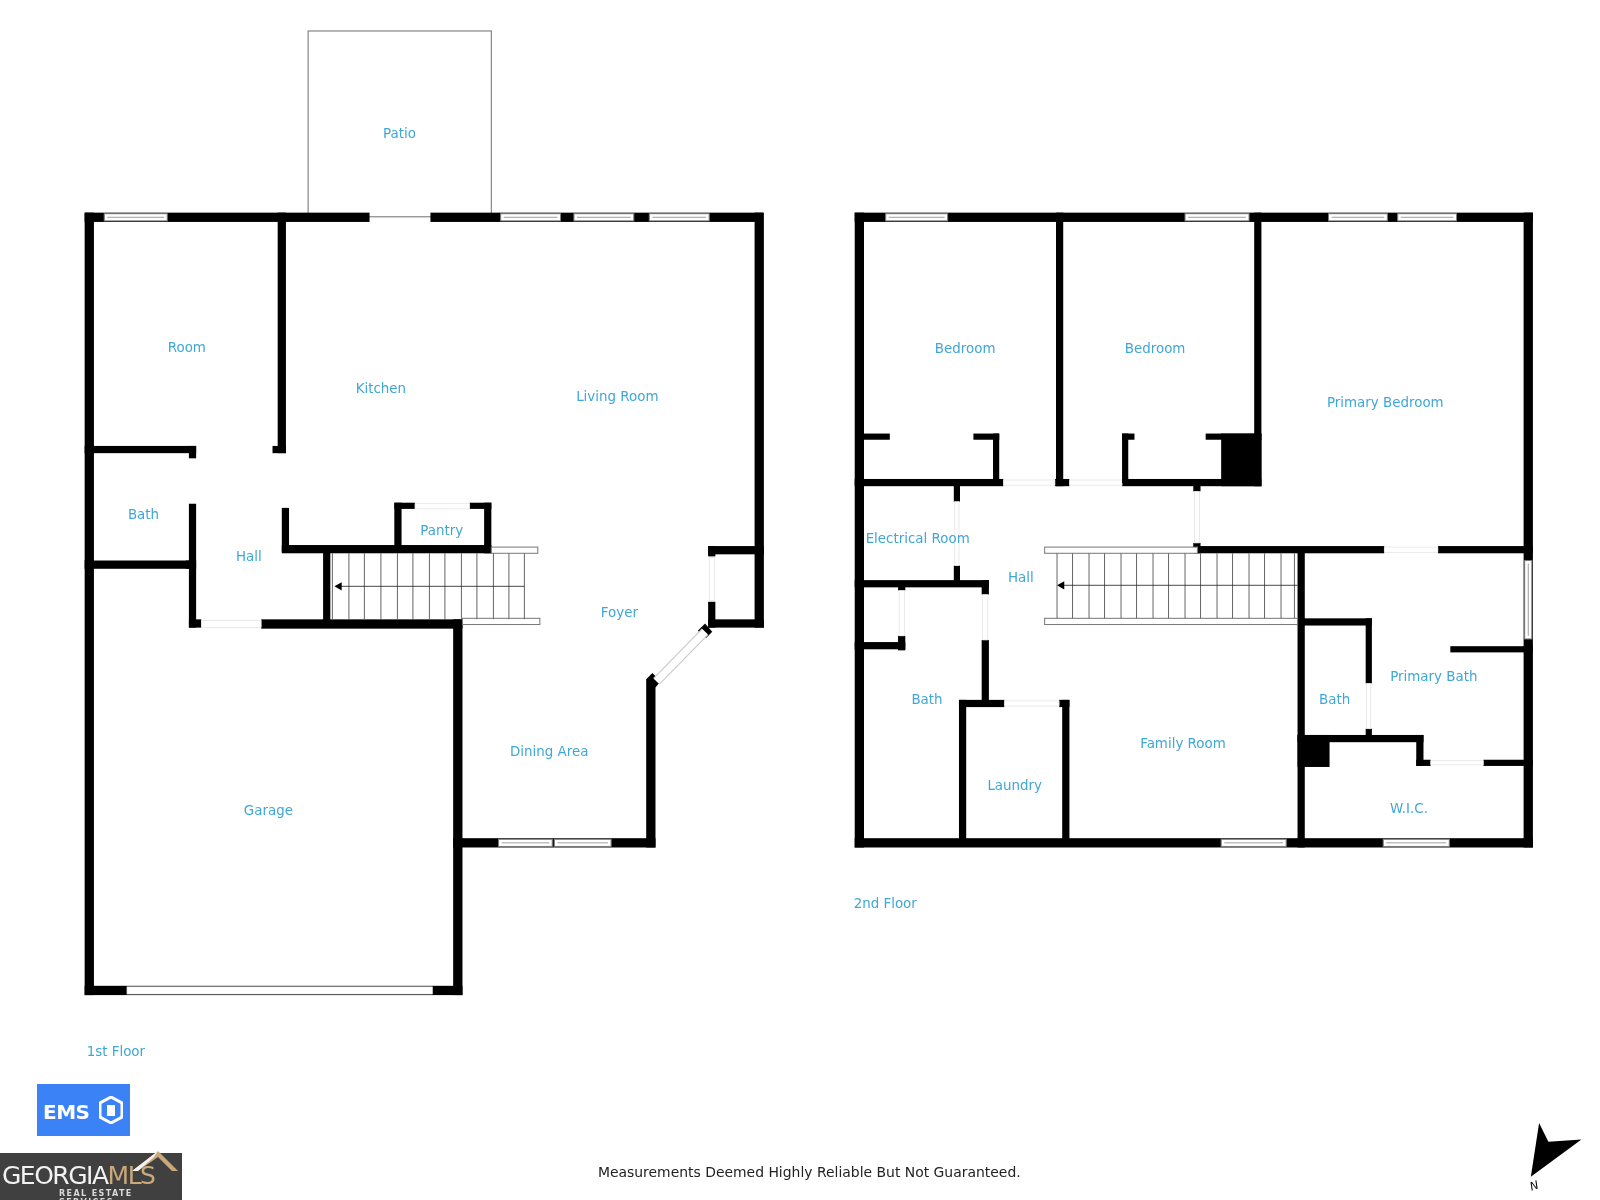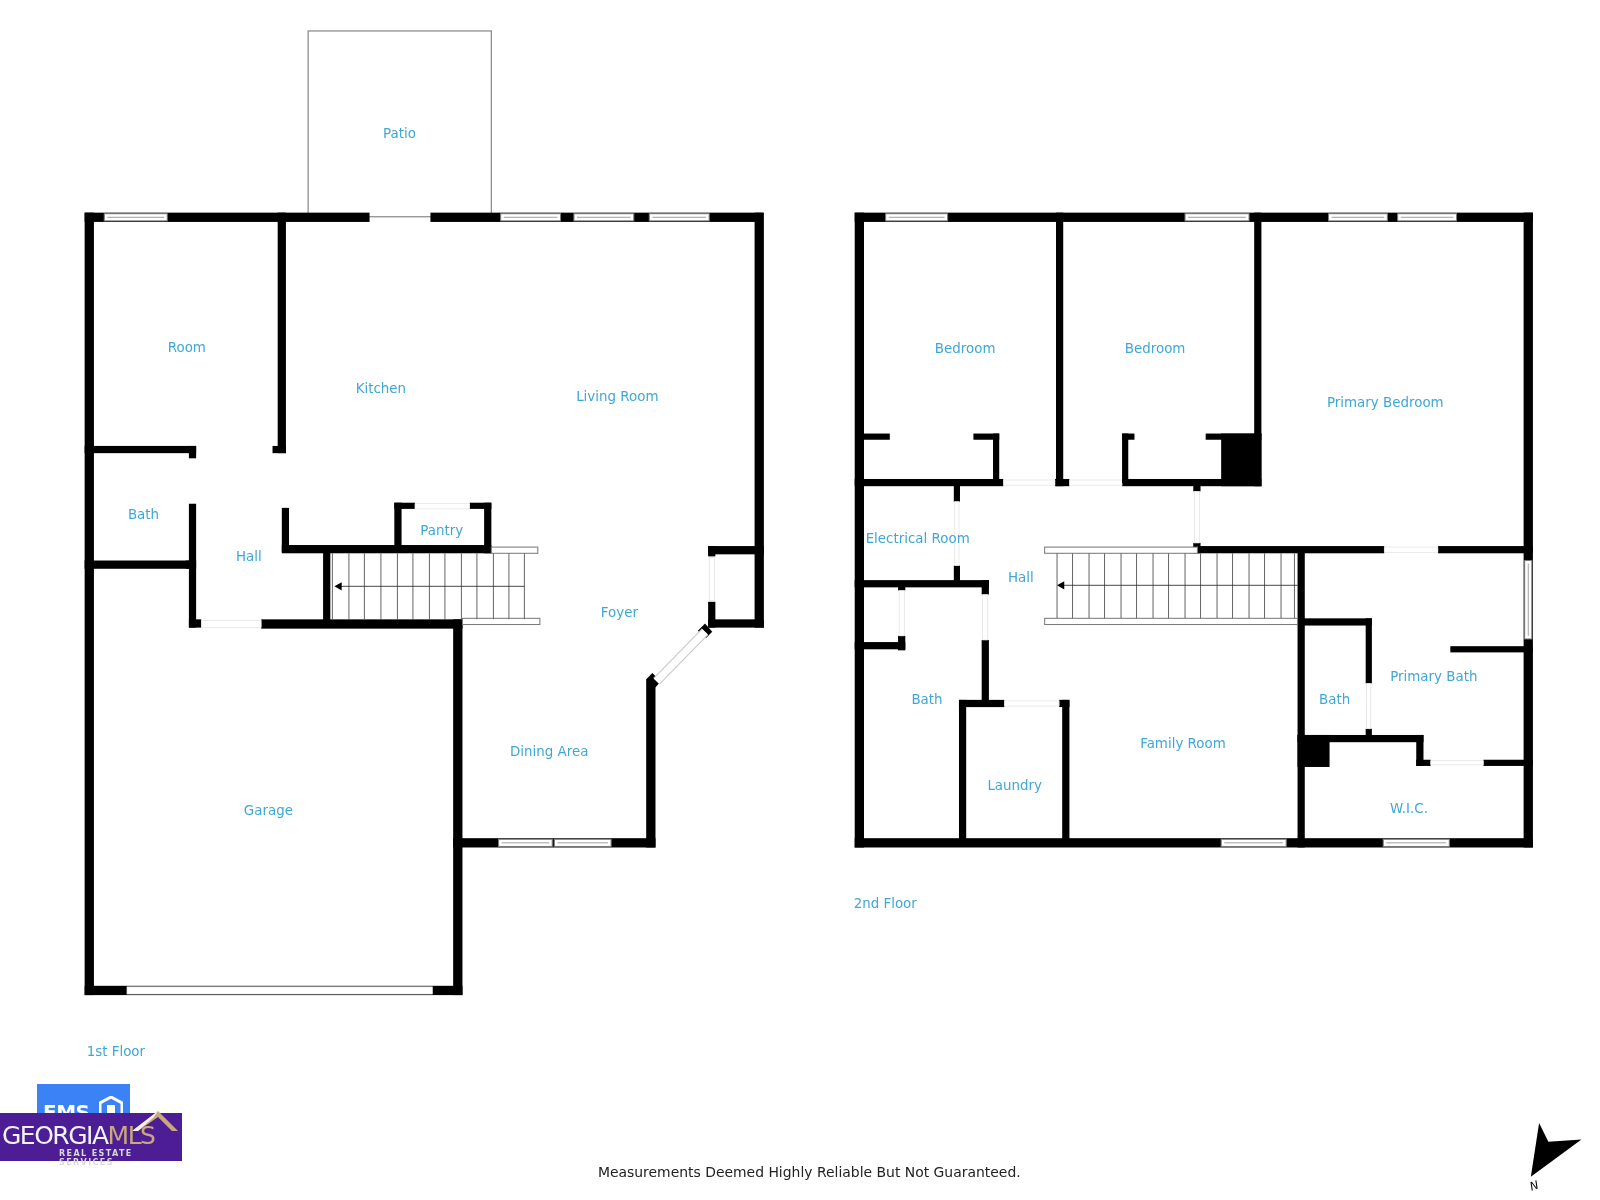--- a/index.html
+++ b/index.html
@@ -10,21 +10,21 @@
   .opening { fill: #ffffff; }
   .thin { fill: none; stroke: #8a8a8a; stroke-width: 1.2; }
   .stair-line { stroke: #6a6a6a; stroke-width: 1; }
   .label { font-family: "DejaVu Sans", sans-serif; font-size: 13px; fill: #3fa7d6; text-anchor: middle; }
   .floor-label { font-family: "DejaVu Sans", sans-serif; font-size: 13px; fill: #3fa7d6; }
   .disclaimer { font-family: "DejaVu Sans", sans-serif; font-size: 13.5px; fill: #222222; text-anchor: middle; }
   .logo-ems { position: absolute; left: 37px; top: 1084px; width: 93px; height: 52px; background: #3b82f6; }
   .logo-ems .txt { position: absolute; left: 6px; top: 16px; font-family: "DejaVu Sans", sans-serif; font-weight: bold; color: #fff; font-size: 20px; letter-spacing: -0.5px; }
   .logo-ems .sub { position: absolute; left: 6px; top: 52px; font-family: "DejaVu Sans", sans-serif; color: #fff; font-size: 5px; }
   .logo-ems .hex { position: absolute; left: 62px; top: 12px; width: 24px; height: 28px; }
-  .logo-gmls { position: absolute; left: 0; top: 1113px; width: 182px; height: 48px; background: #4c1d95; }
+  .logo-gmls { position: absolute; left: 0; top: 1153px; width: 182px; height: 48px; background: #404040; }
   .logo-gmls .main { position: absolute; left: 2px; top: 8px; font-family: "DejaVu Sans", sans-serif; font-size: 25px; color: #f2f2f2; letter-spacing: -1.5px; }
   .logo-gmls .main .mls { color: #c9a97a; }
   .logo-gmls .sub { position: absolute; left: 24px; top: 36px; font-family: "DejaVu Sans", sans-serif; font-size: 8px; color: #d9d9d9; letter-spacing: 1.4px; font-weight: bold; margin-left: 35px; }
   .logo-gmls .roof { position: absolute; left: 128px; top: -4px; width: 52px; height: 24px; }
 </style>
 </head>
 <body>
 
 <svg id="plan" viewBox="0 0 1550 1162.5" preserveAspectRatio="none" xmlns="http://www.w3.org/2000/svg">
 

